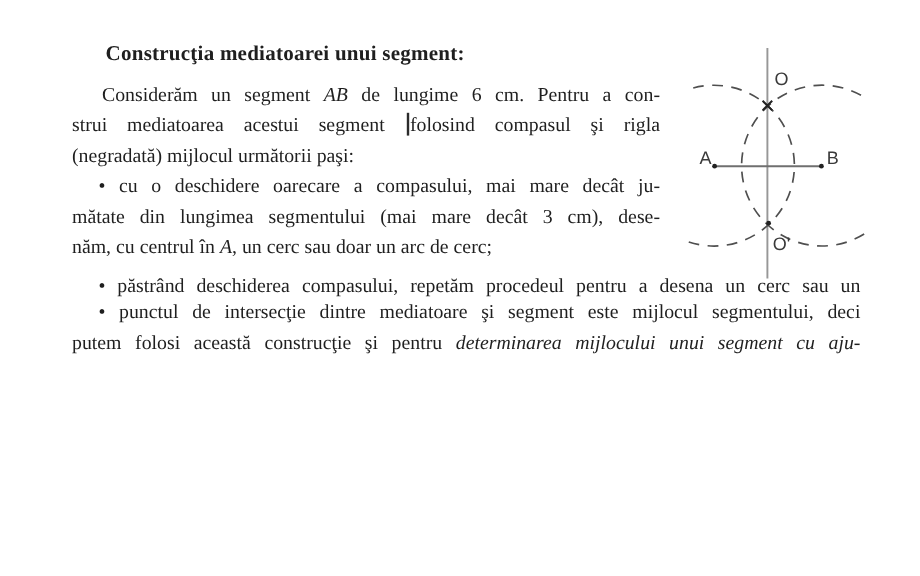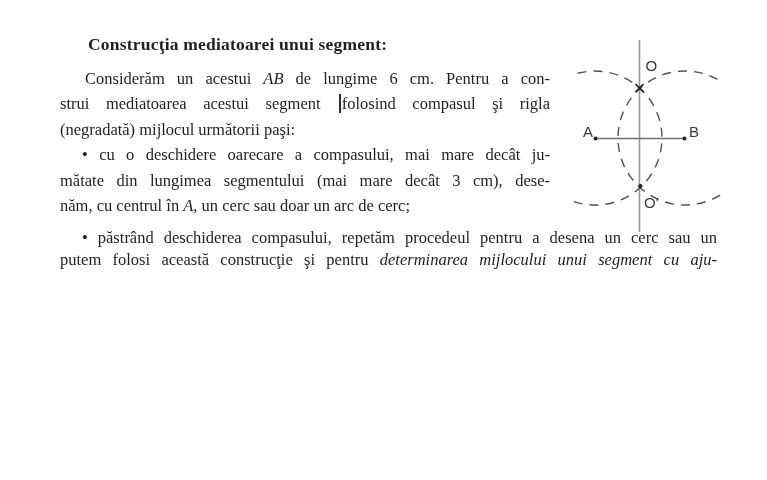--- a/index.html
+++ b/index.html
@@ -61,39 +61,40 @@
 
 <div class="page">
 
   <div class="textcol">
 
     <div class="heading line">
       <span>Construcţia mediatoarei unui segment:</span>
     </div>
 
     <div class="para">
-      <div class="line jl narrow ind"><span>Considerăm un acestui </span><i>AB</i><span> de lungime 6 cm. Pentru a con-</span></div>
+      <div class="line jl narrow ind"><span>Considerăm un segment </span><i>AB</i><span> de lungime 6 cm. Pentru a con-</span></div>
       <div class="line jl narrow"><span>strui mediatoarea acestui segment </span><span class="caret"></span><span>folosind compasul şi rigla</span></div>
       <div class="line narrow"><span>(negradată) mijlocul următorii paşi:</span></div>
     </div>
 
     <div class="para">
       <div class="line jl narrow indb"><span>• cu o deschidere oarecare a compasului, mai mare decât ju-</span></div>
       <div class="line jl narrow"><span>mătate din lungimea segmentului (mai mare decât 3 cm), dese-</span></div>
       <div class="line narrow"><span>năm, cu centrul în </span><i>A</i><span>, un cerc sau doar un arc de cerc;</span></div>
     </div>
 
     <div class="para para-b2">
       <div class="line jl indb"><span>• păstrând deschiderea compasului, repetăm procedeul pentru a desena un cerc sau un</span></div>
     </div>
 
     <div class="para">
     </div>
 
     <div class="para para-b4">
+      <div class="line jl indb"><span>• punctul de intersecţie dintre mediatoare şi segment este mijlocul segmentului, deci</span></div>
       <div class="line jl"><span>putem folosi această construcţie şi pentru </span><i>determinarea mijlocului unui segment cu aju-</i></div>
     </div>
 
   </div>
 
   <svg class="diagram" viewBox="0 0 207 215">
 
     <line x1="79.5" y1="20" x2="79.5" y2="212" stroke-width="1.6" stroke="#979797"></line>
 
     <path d="M 17.7 53.3 A 67 67 0 1 1 12.1 181" fill="none" stroke-width="1.4" stroke-dasharray="9 7" stroke="#4f4f4f"></path>

